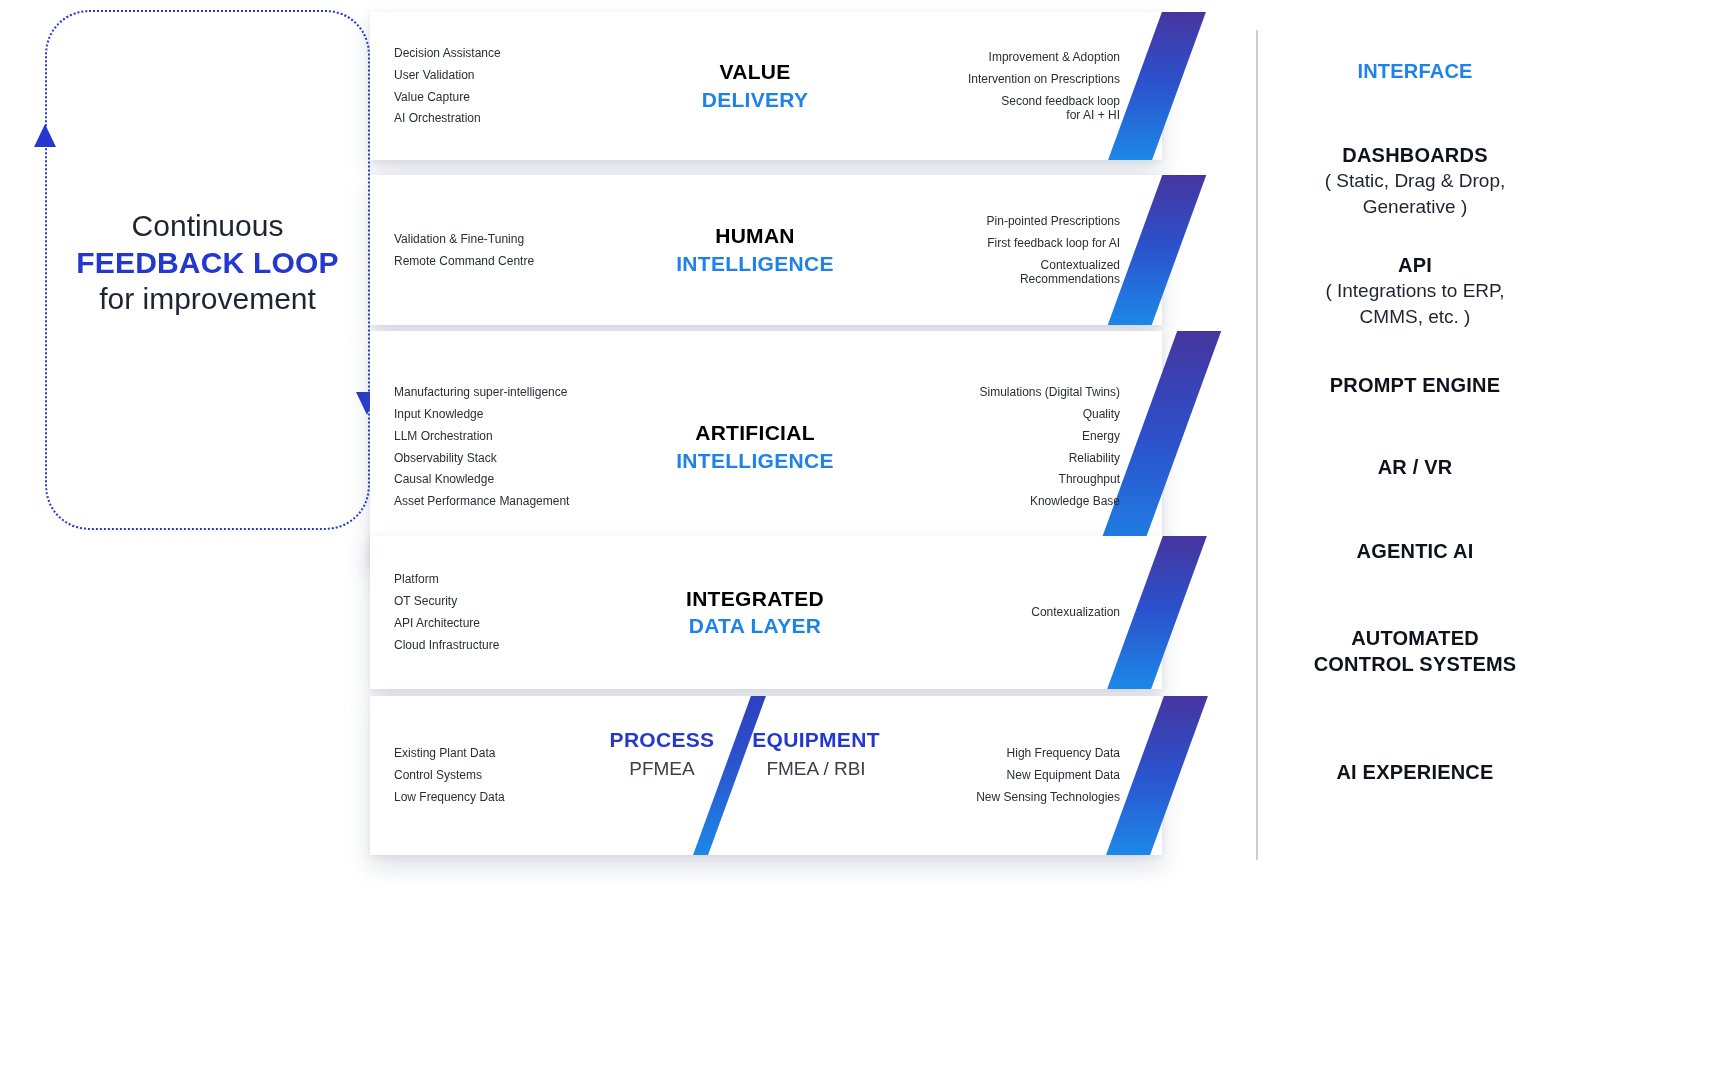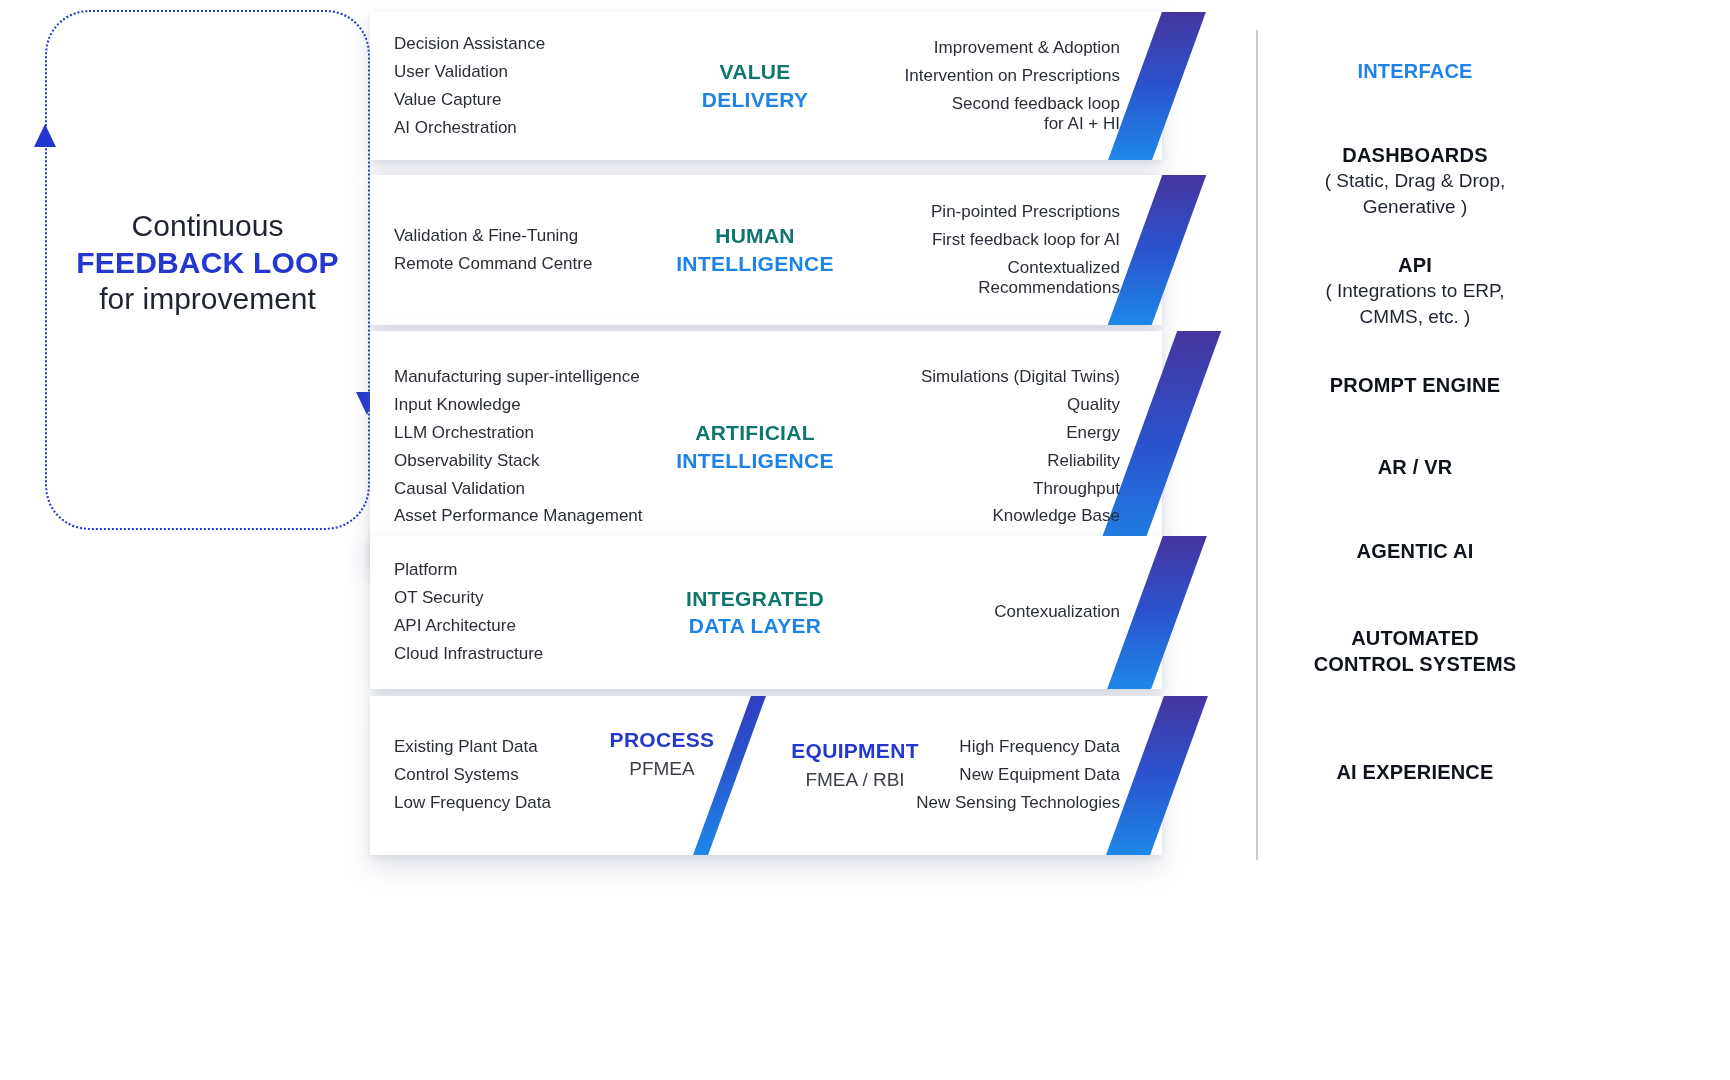--- a/index.html
+++ b/index.html
@@ -33,31 +33,31 @@
 
   .stripe { position:absolute; top:0; height:100%; right:36px; width:44px;
             transform:skewX(-20deg);
             background:linear-gradient(180deg,#46359f 0%, #2b52cc 48%, #1d88e8 100%); }
   .stripe-mid { right:auto; left:352px; width:15px;
             background:linear-gradient(180deg,#2f3fc0 0%, #2b52cc 40%, #1d88e8 100%); }
 
   .col { position:absolute; top:0; height:100%; display:flex; flex-direction:column; justify-content:center; }
   .layer-left  { left:24px; }
   .layer-right { right:95px; align-items:flex-end; text-align:right;margin-left:24px; }
-  .col-item { font-size:17px; line-height:1.22; margin:3.6px 0; color:#2a2e37; }
+  .col-item { font-size:12px; line-height:1.22; margin:3.6px 0; color:#2a2e37; }
   .sub-line { line-height:1.18; }
 
   .layer-title { position:absolute; left:280px; width:210px; top:50%; transform:translateY(-50%);
                  text-align:center; font-weight:bold; font-size:21px; letter-spacing:0.3px; line-height:1.32; }
-  .layer-title .t1 { color:#0f766e; }
+  .layer-title .t1 { color:#000000; }
   .layer-title .t2 { color:#1d83e8; }
 
   .p5-block { position:absolute; top:32px; text-align:center; }
   .p5-process  { left:212px; width:160px; }
-  .p5-equipment{ left:395px; width:180px;margin-top:11px; }
+  .p5-equipment{ left:356px; width:180px; }
   .p5-title { font-weight:bold; font-size:21px; color:#2438cf; letter-spacing:0.3px; }
   .p5-sub   { font-size:19px; color:#3c4049; margin-top:6px; }
 
   
   .divider { position:absolute; left:1256px; top:30px; height:830px; width:1.5px; background:#c9cdd5; }
   .rp { position:absolute; left:1265px; top:0; width:300px; }
   .rp-item { position:absolute; left:0; width:100%; text-align:center; }
   .rp-line { font-weight:bold; font-size:20px; color:#0e131b; line-height:1.3; letter-spacing:0.2px; }
   .rp-item.accent .rp-line { color:#1d83e8; }
   .rp-sub  { font-size:19px; color:#1e2430; line-height:1.35; }
@@ -129,21 +129,21 @@
   </div>
 
   <div class="layer layer3">
     <div class="layer-card"></div>
     <div class="stripe"></div>
     <div class="col layer-left">
       <div class="col-item">Manufacturing super-intelligence</div>
       <div class="col-item">Input Knowledge</div>
       <div class="col-item">LLM Orchestration</div>
       <div class="col-item">Observability Stack</div>
-      <div class="col-item">Causal Validation</div>
+      <div class="col-item">Causal Knowledge</div>
       <div class="col-item">Asset Performance Management</div>
     </div>
     <div class="layer-title">
       <div class="t1">ARTIFICIAL</div>
       <div class="t2">INTELLIGENCE</div>
     </div>
     <div class="col layer-right">
       <div class="col-item">Simulations (Digital Twins)</div>
       <div class="col-item">Quality</div>
       <div class="col-item">Energy</div>

